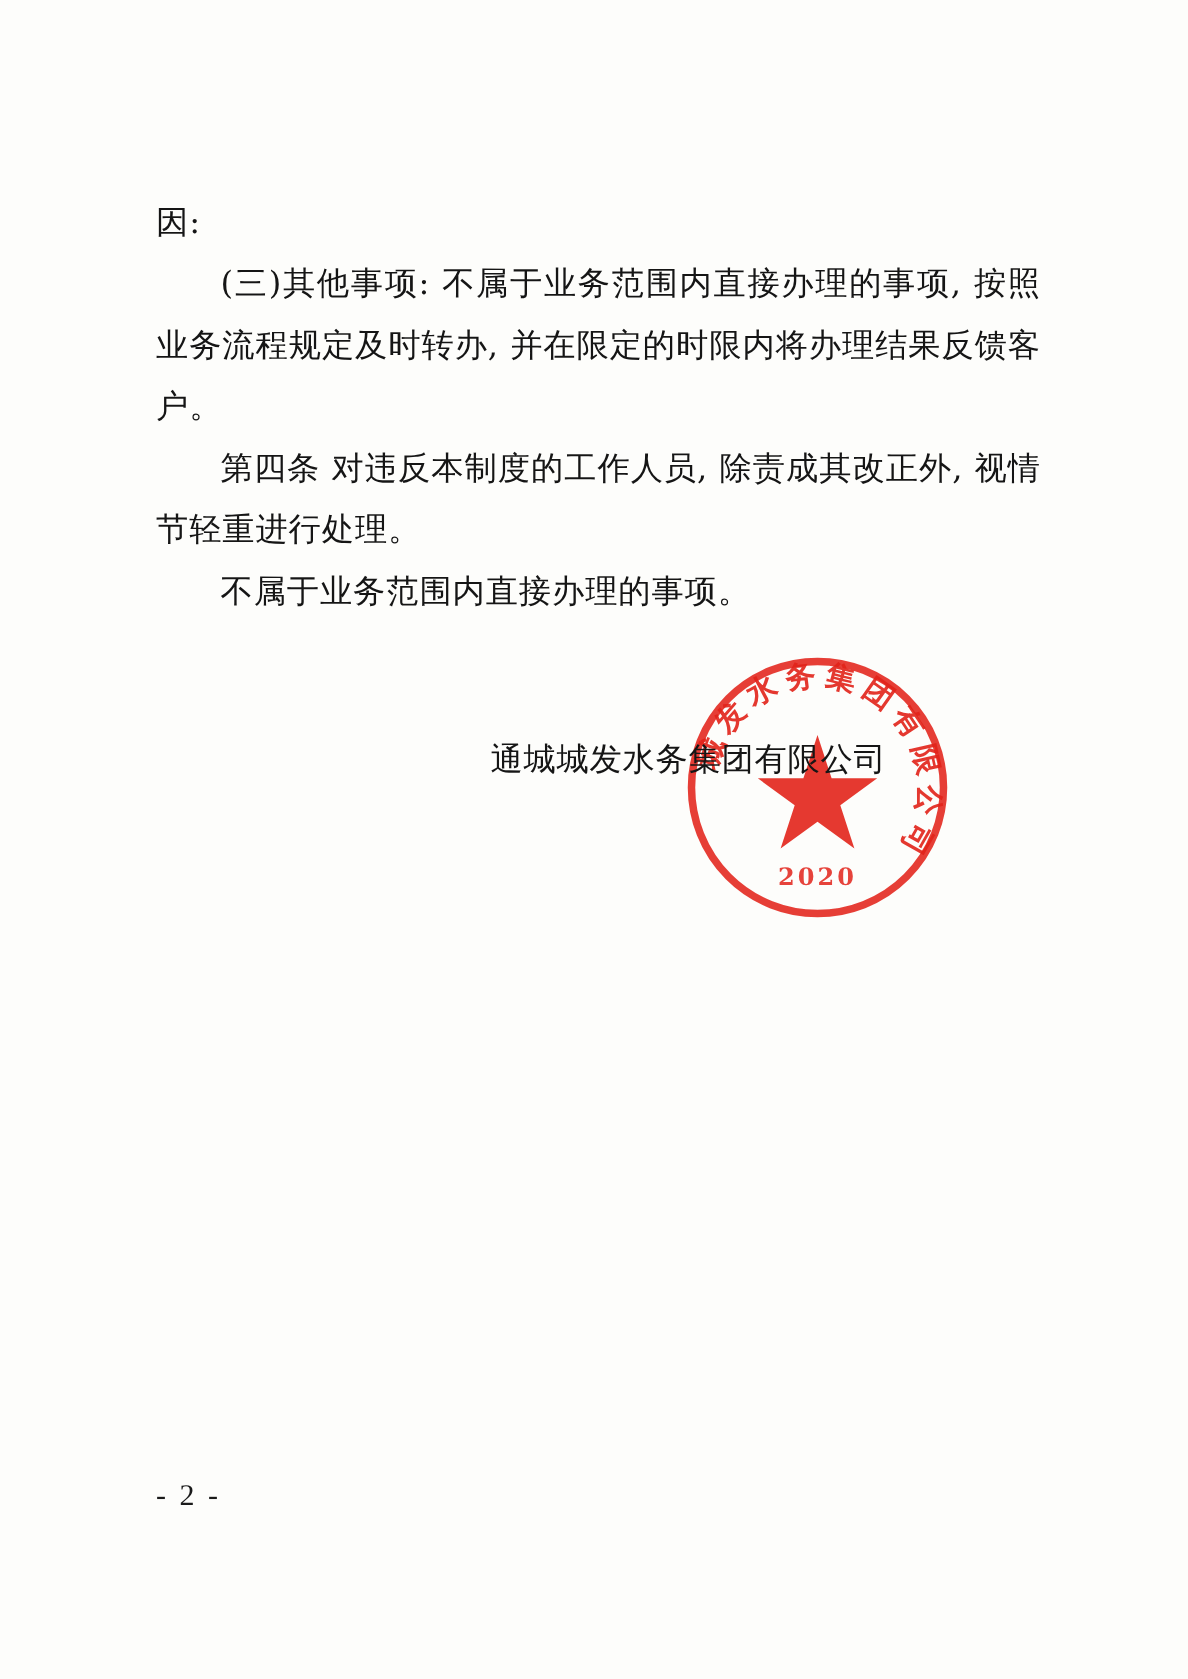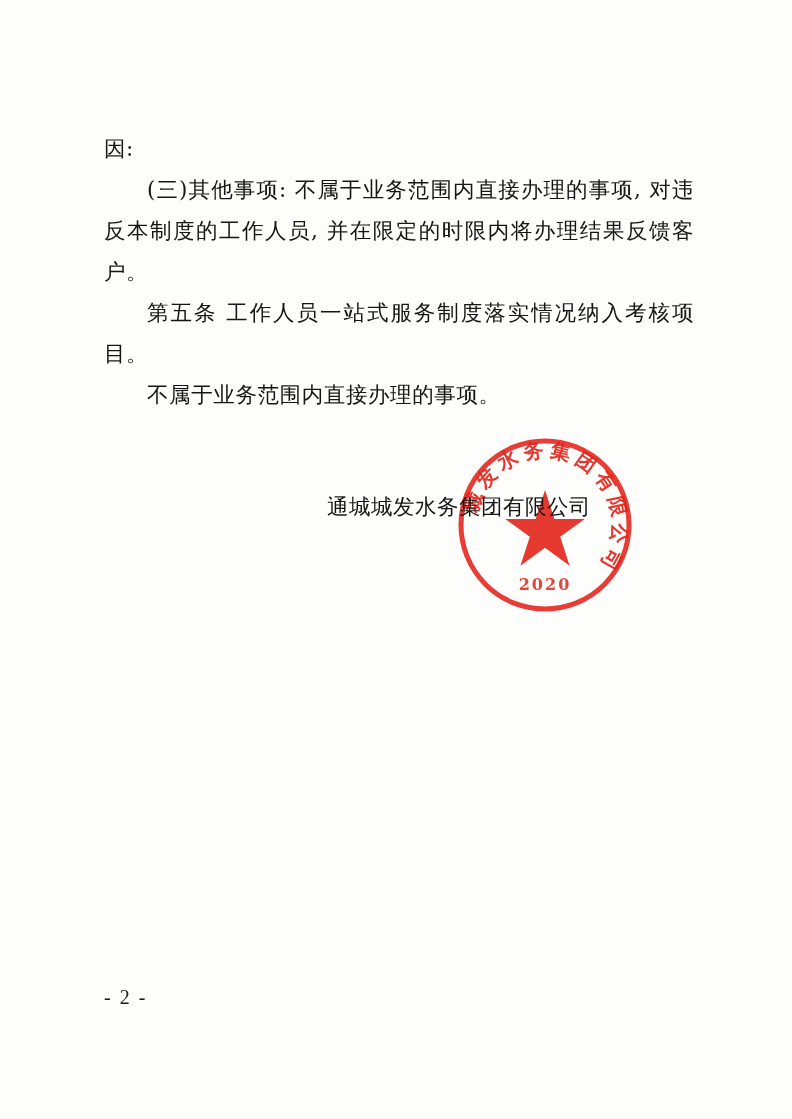--- a/index.html
+++ b/index.html
@@ -93,22 +93,22 @@
     font-weight: 700;
   }
 </style>
 </head>
 <body>
 
 <div class="page">
 
   <div class="content">
     <p class="para">因:</p>
-    <p class="para indent">(三)其他事项: 不属于业务范围内直接办理的事项, 对违反本制度的工作人员, 并在限定的时限内将办理结果反馈客户。</p>
-    <p class="para indent">第五条 工作人员一站式服务制度落实情况纳入考核项目。</p>
+    <p class="para indent">(三)其他事项: 不属于业务范围内直接办理的事项, 按照业务流程规定及时转办, 并在限定的时限内将办理结果反馈客户。</p>
+    <p class="para indent">第四条 对违反本制度的工作人员, 除责成其改正外, 视情节轻重进行处理。</p>
     <p class="para indent">不属于业务范围内直接办理的事项。</p>
   </div>
 
   <div class="seal">
     <svg width="186" height="186" viewBox="0 0 186 186" xmlns="http://www.w3.org/2000/svg">
       <defs>
         <path id="ringpath" d="M 93,93 m -68,0 a 68,68 0 1,1 136,0 a 68,68 0 1,1 -136,0"></path>
       </defs>
       <circle cx="93" cy="93" r="84" fill="none" stroke="#e2231a" stroke-width="5" opacity="0.88"></circle>
 

